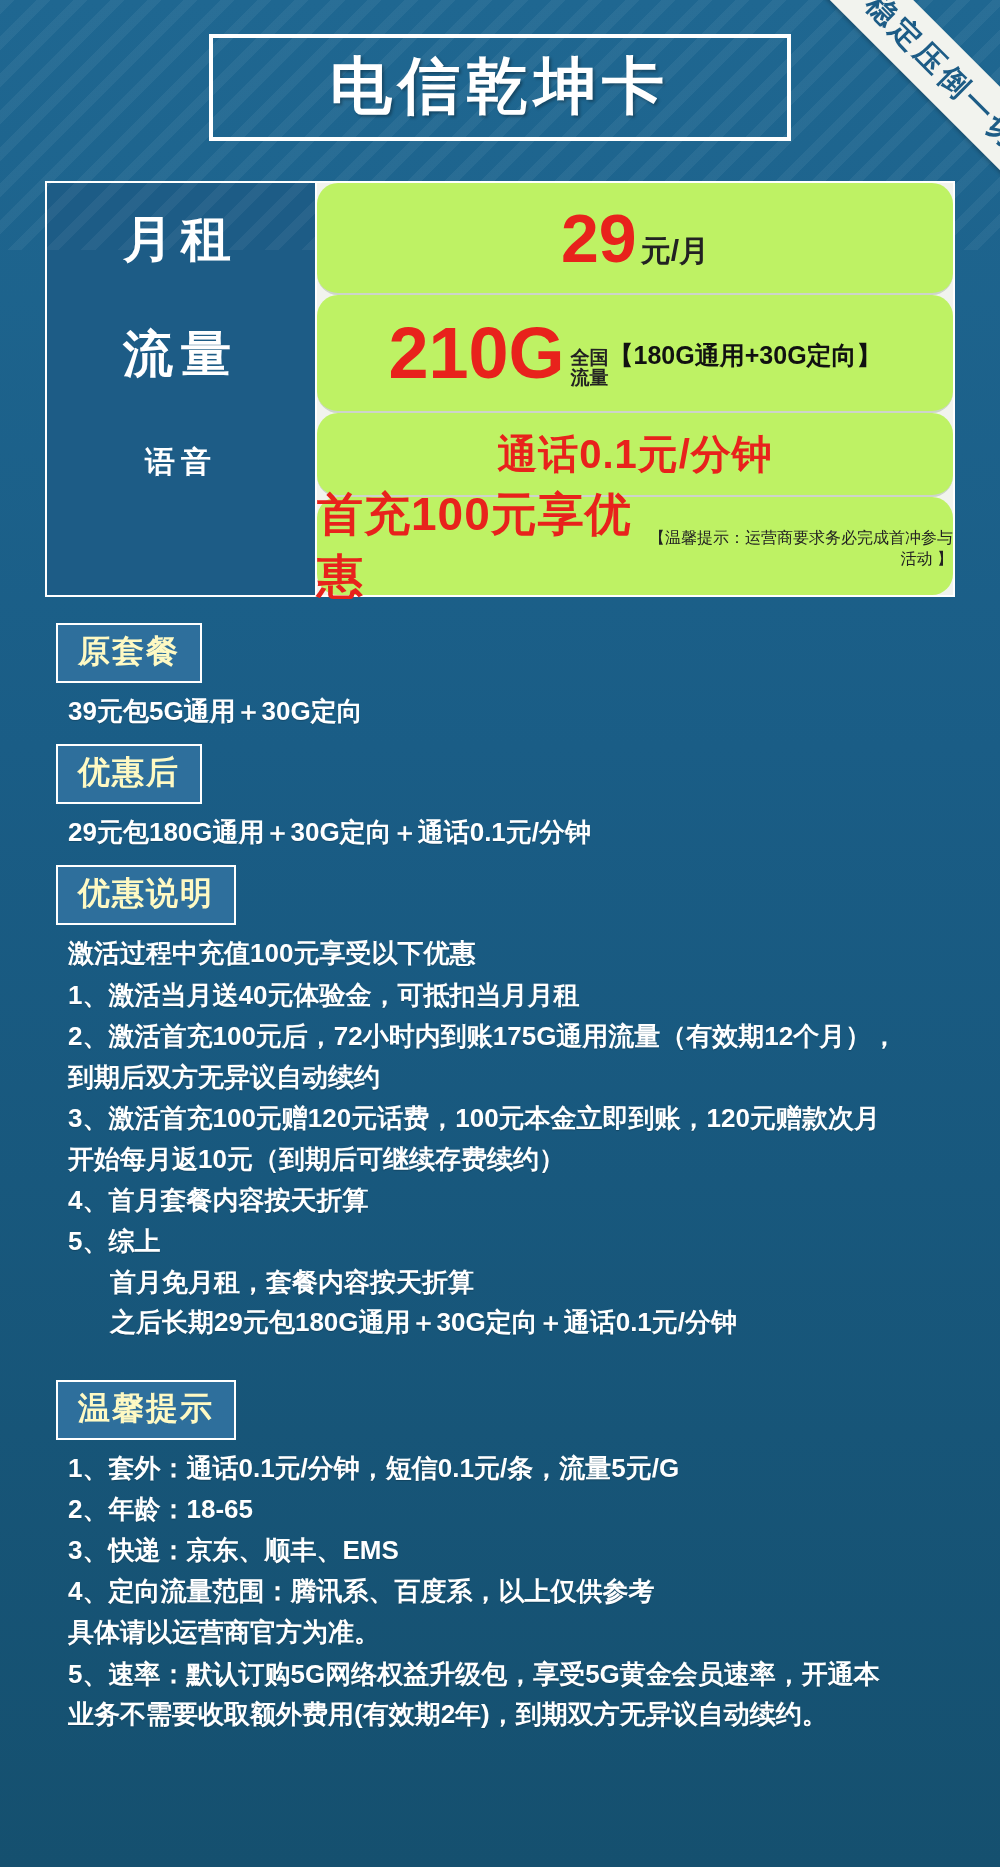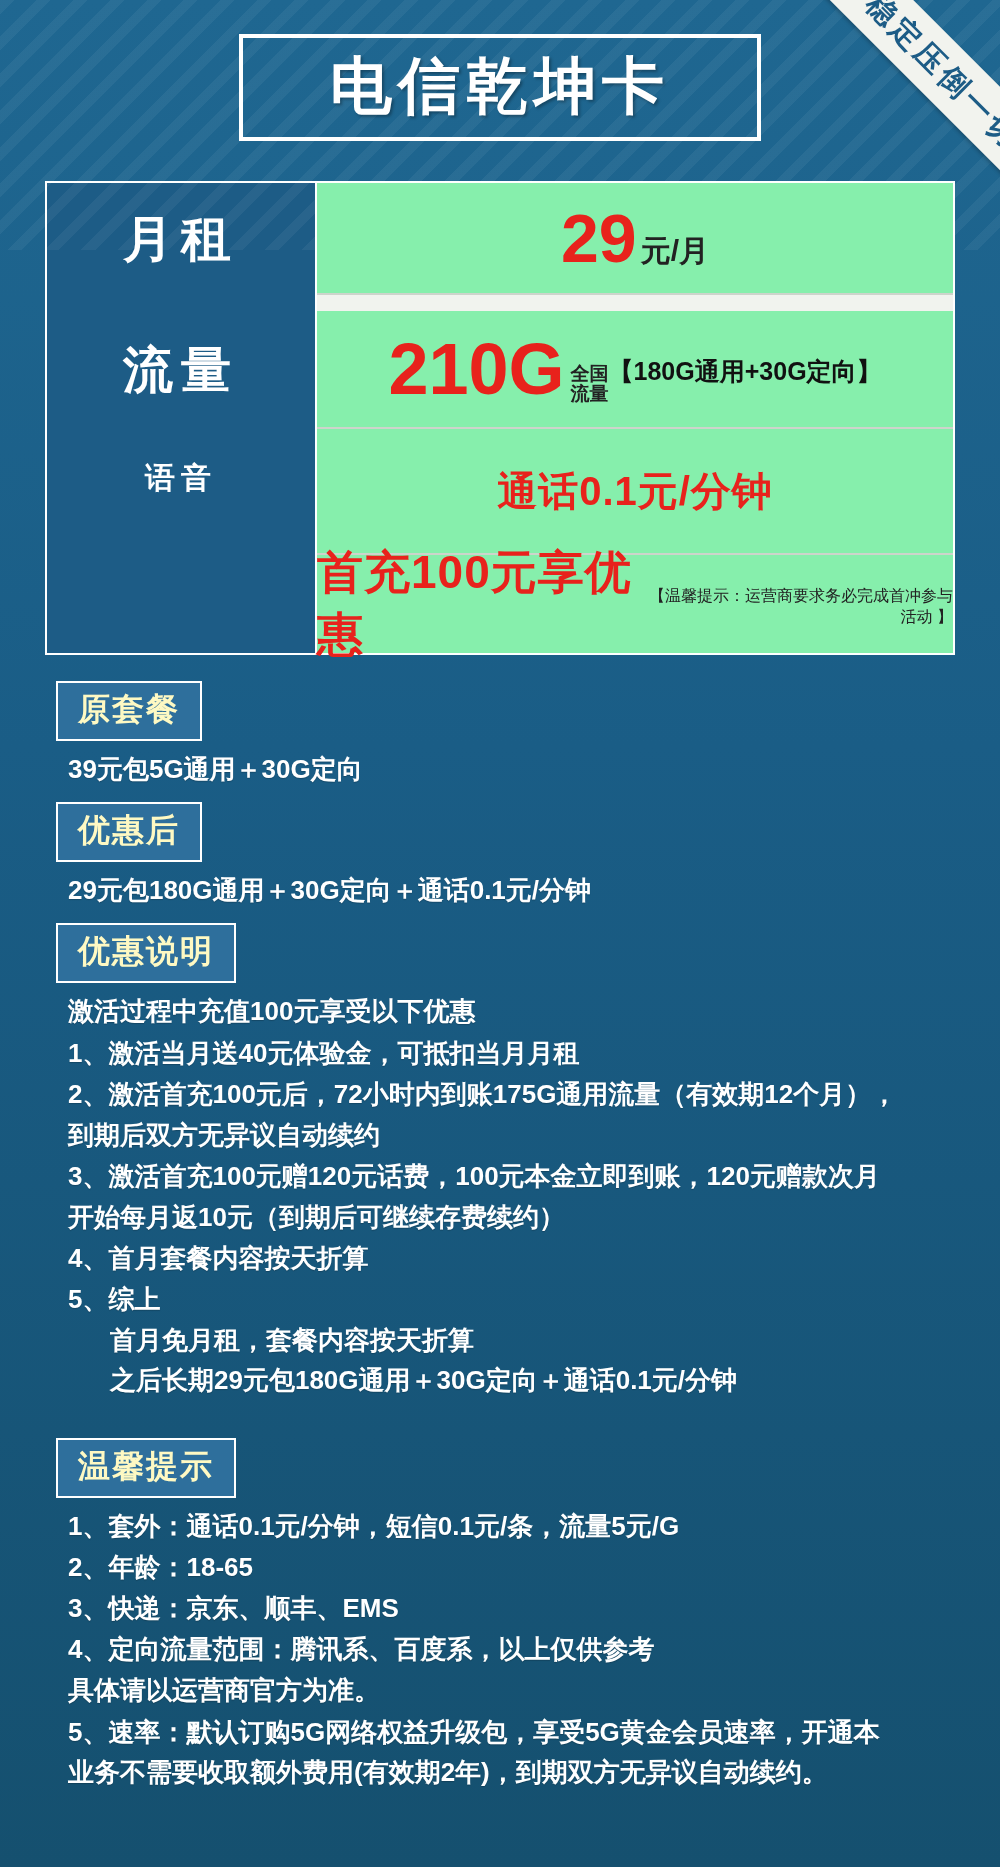--- a/index.html
+++ b/index.html
@@ -41,21 +41,21 @@
     font-weight: bold;
     letter-spacing: 4px;
     transform: rotate(45deg);
     transform-origin: center;
     box-shadow: 0 2px 4px rgba(0,0,0,0.25);
   }
   
   .title-wrap {
     position: relative;
     margin: 34px auto 0;
-    width: 522px;
+    width: 582px;
   }
   .title-box {
     border: 4px solid #ffffff;
     padding: 12px 0 16px;
     text-align: center;
   }
   .title-box .title-text {
     color: #ffffff;
     font-size: 62px;
     font-weight: bold;
@@ -89,27 +89,28 @@
   .spec-rows {
     flex: 1;
     display: flex;
     flex-direction: column;
   }
   .spec-rows .row {
     display: flex;
     align-items: center;
     justify-content: center;
     border-bottom: 2px solid #cdd4cb;
-    background: #86efac;
+    background: #bef264;
     position: relative;
+    border-radius: 21px;
   }
   .spec-rows .row:last-child { border-bottom: none; }
   .r1 { height: 112px; }
-  .r2 { height: 118px; margin-top: 16px; }
-  .r3 { height: 126px; }
+  .r2 { height: 118px; }
+  .r3 { height: 84px; }
   .r4 { height: 98px; }
   .lbl.r1 { height: 112px; }
   .lbl.r2 { height: 118px; }
   .lbl.r3 { height: 98px; }
   .lbl.r4 { height: 98px; }
 
   .price-num {
     color: #e8221c;
     font-size: 68px;
     font-weight: bold;

